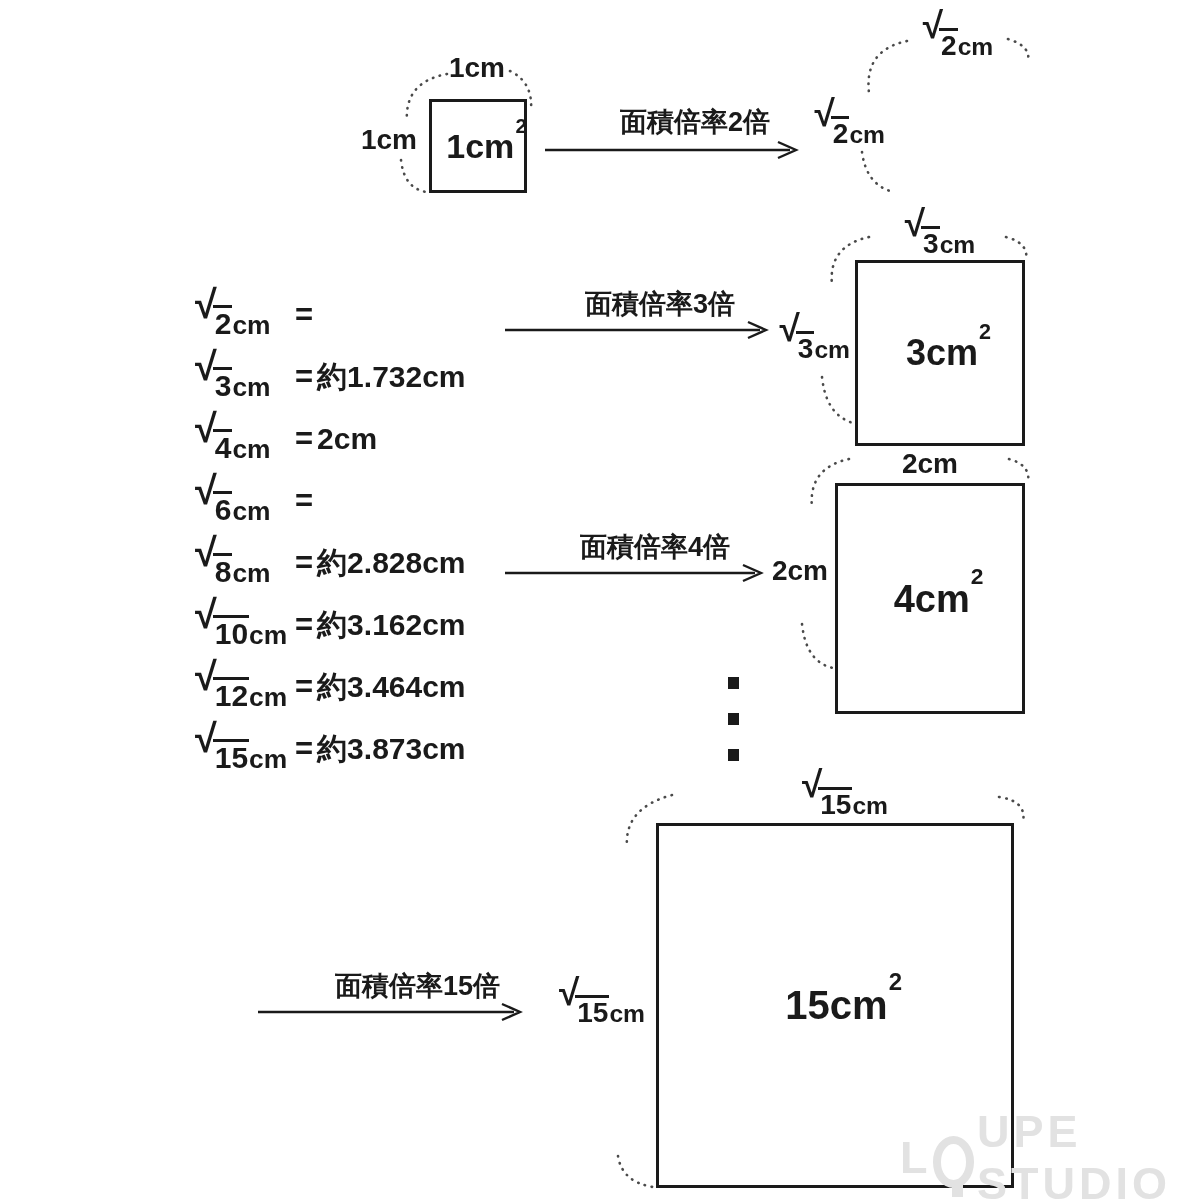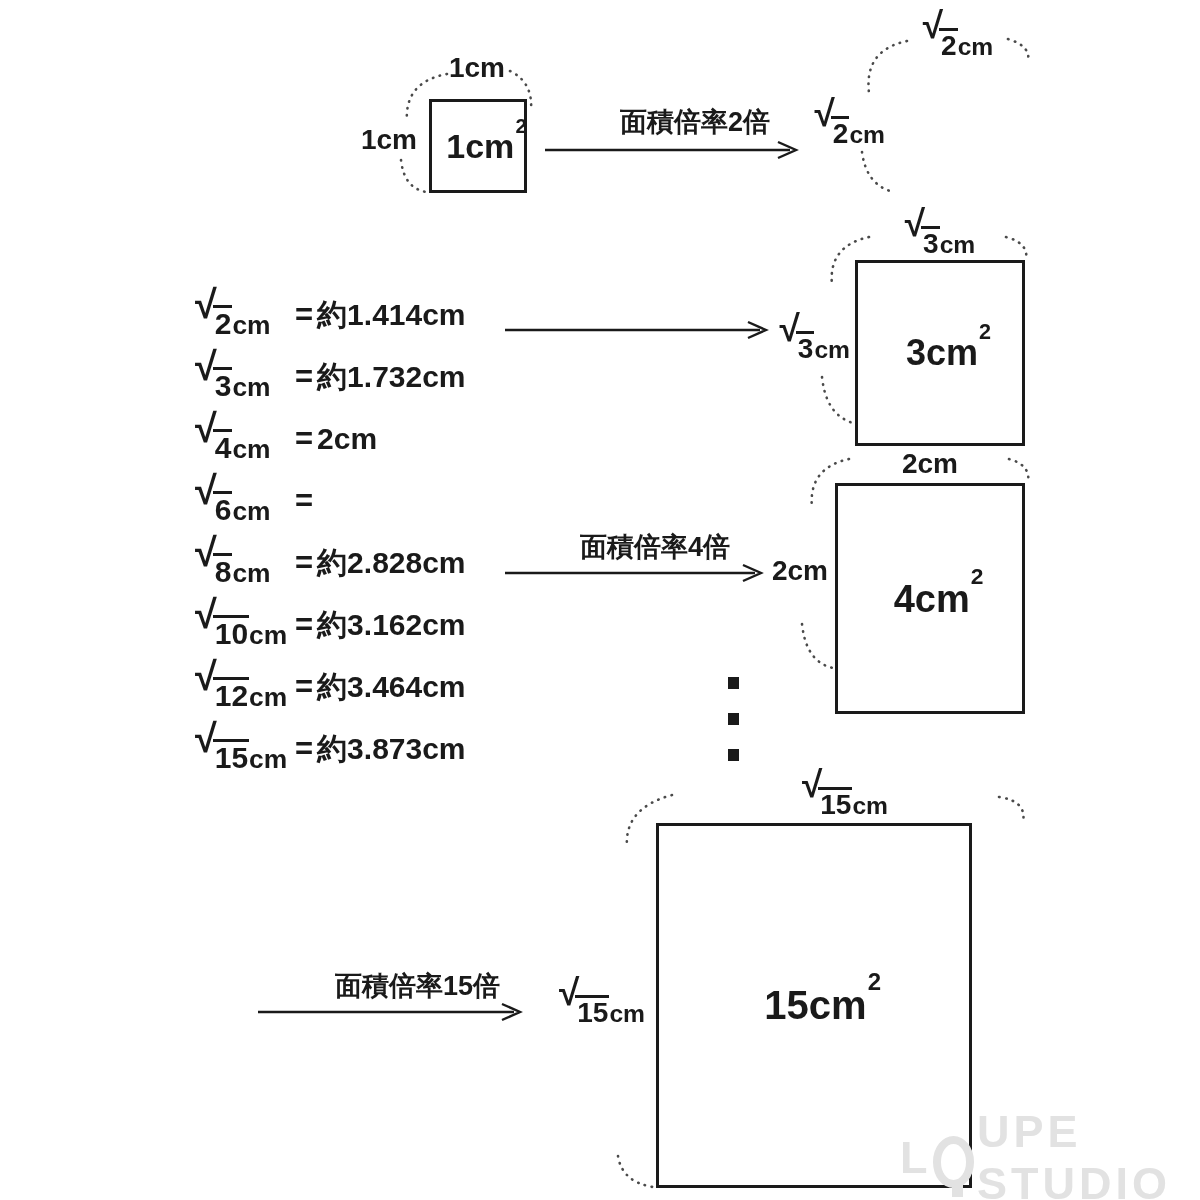--- a/index.html
+++ b/index.html
@@ -110,21 +110,20 @@
 
   <div class="lrow" style="top:292px">
     <span class="sqcell">
         <span class="sqrt">
           <span class="sqrt-sign">√</span>
           <span class="sqrt-rad">2</span>
           <span class="sqrt-unit">cm</span>
         </span>
       </span>
     <span class="eq">=</span>
-      <span class="val">約1.414cm</span>
   </div>
   <div class="lrow" style="top:354px">
     <span class="sqcell">
         <span class="sqrt">
           <span class="sqrt-sign">√</span>
           <span class="sqrt-rad">3</span>
           <span class="sqrt-unit">cm</span>
         </span>
       </span>
     <span class="eq">=</span>
@@ -189,20 +188,23 @@
         <span class="sqrt">
           <span class="sqrt-sign">√</span>
           <span class="sqrt-rad">15</span>
           <span class="sqrt-unit">cm</span>
         </span>
       </span>
     <span class="eq">=</span>
       <span class="val">約3.873cm</span>
   </div>
 
+  <div class="alabel" style="left:535px;top:286px;width:200px">
+    <span>面積倍率3倍</span>
+  </div>
   <div class="sq" style="left:855px;top:260px;width:170px;height:186px;font-size:36px">
     <span class="area"><span>3cm</span><sup>2</sup></span>
   </div>
   <div class="dim center" style="left:885px;top:211px;width:110px">
     <span class="sqrt">
         <span class="sqrt-sign">√</span>
         <span class="sqrt-rad">3</span>
         <span class="sqrt-unit">cm</span>
       </span>
   </div>
@@ -229,21 +231,21 @@
 
   <div>
     <div class="vdot" style="left:728px;top:677px"></div>
     <div class="vdot" style="left:728px;top:713px"></div>
     <div class="vdot" style="left:728px;top:749px"></div>
   </div>
 
   <div class="alabel" style="left:280px;top:968px;width:220px">
     <span>面積倍率15倍</span>
   </div>
-  <div class="sq" style="left:656px;top:823px;width:316px;height:365px;font-size:40px">
+  <div class="sq" style="left:656px;top:823px;width:358px;height:365px;font-size:40px">
     <span class="area"><span>15cm</span><sup>2</sup></span>
   </div>
   <div class="dim center" style="left:785px;top:772px;width:120px">
     <span class="sqrt">
         <span class="sqrt-sign">√</span>
         <span class="sqrt-rad">15</span>
         <span class="sqrt-unit">cm</span>
       </span>
   </div>
   <div class="dim right" style="left:545px;top:980px;width:100px">

